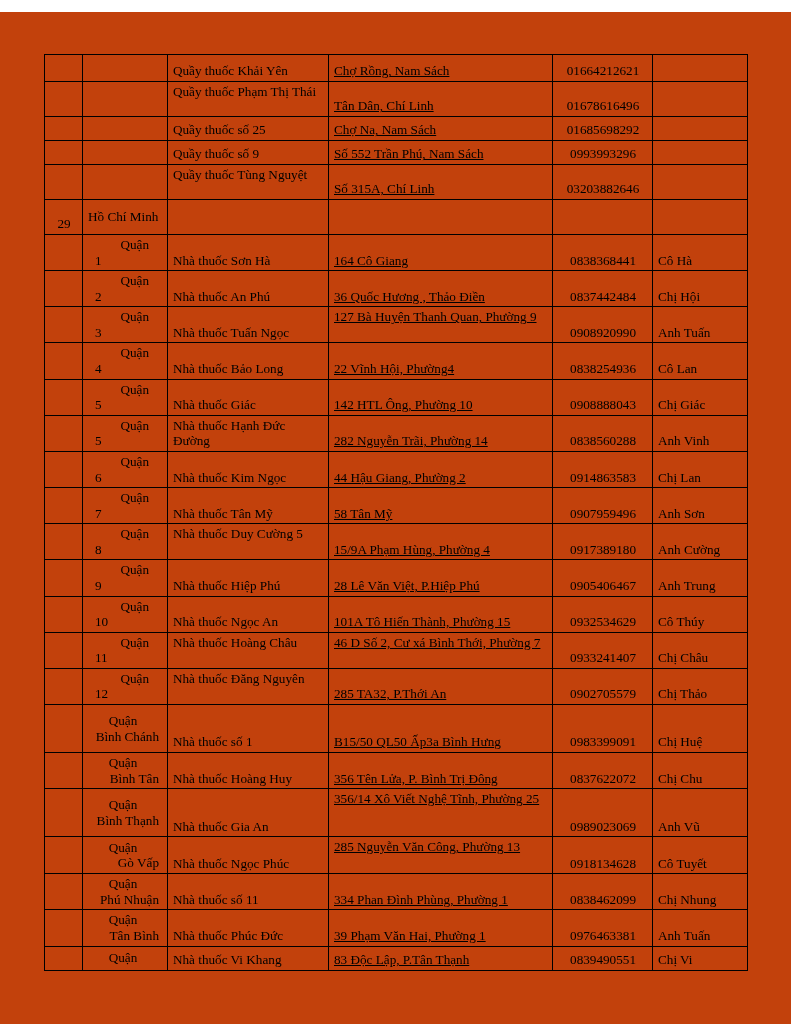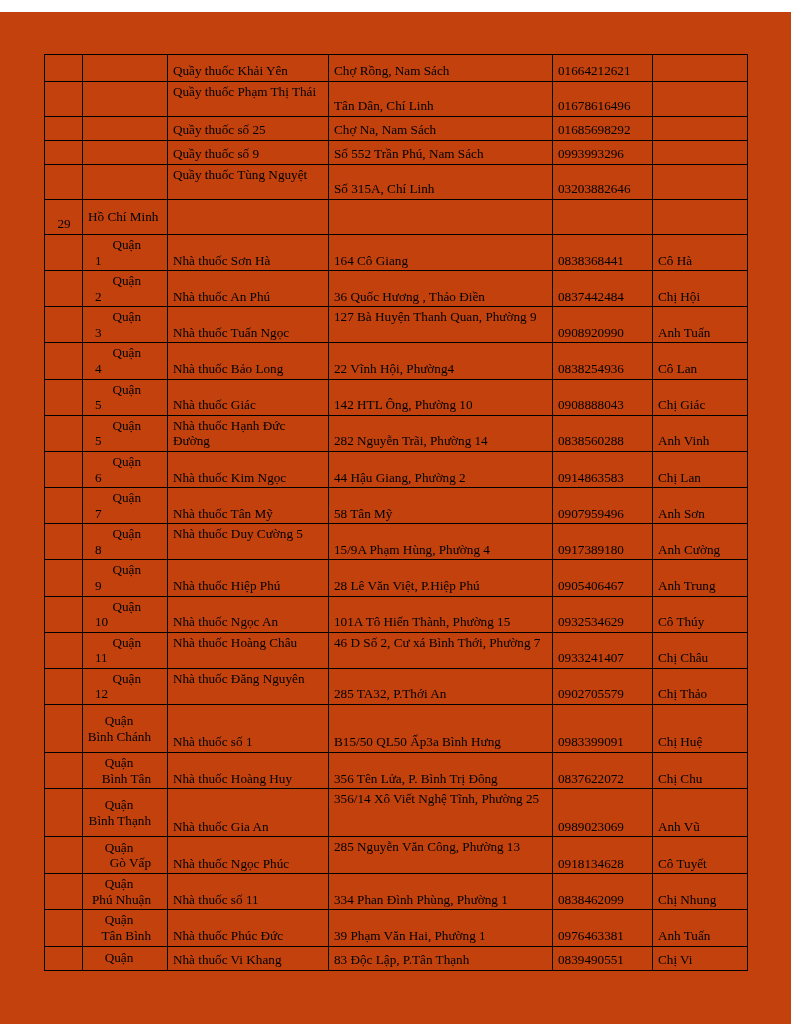--- a/index.html
+++ b/index.html
@@ -57,21 +57,21 @@
   }
   td.prov {
     text-align: left;
     vertical-align: middle;
   }
   
   td.prov.quan {
     text-align: center;
     vertical-align: middle;
     padding-left: 4px;
-    padding-right: 16px;
+    padding-right: 8px;
   }
   td.prov.quan .q-word {
     display: block;
     text-align: right;
     padding-right: 10px;
   }
   td.prov.quan .q-num {
     display: block;
     text-align: left;
     padding-left: 8px;
@@ -87,26 +87,27 @@
   td.name {
     text-align: left;
     vertical-align: bottom;
   }
   td.name.top {
     vertical-align: top;
   }
   td.addr {
     text-align: left;
     vertical-align: bottom;
+    text-decoration: underline;
   }
   td.addr.top {
     vertical-align: top;
   }
   td.phone {
-    text-align: left;
+    text-align: center;
     vertical-align: middle;
   }
   td.con {
     text-align: left;
     vertical-align: middle;
     padding-left: 7px;
   }
 </style>
 </head>
 <body>

